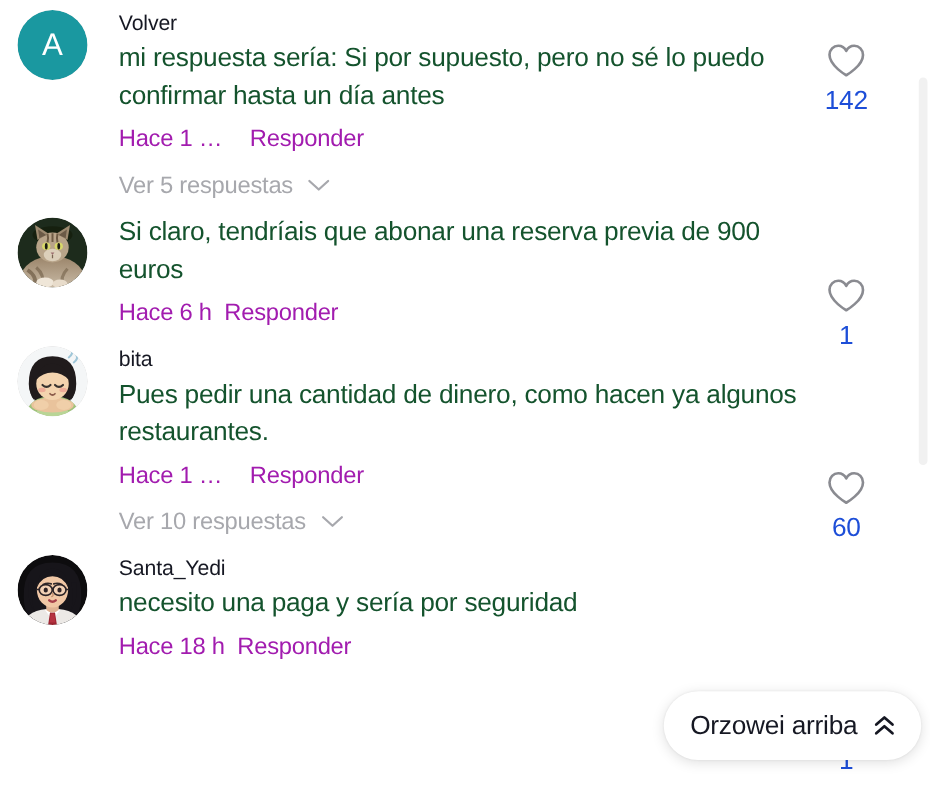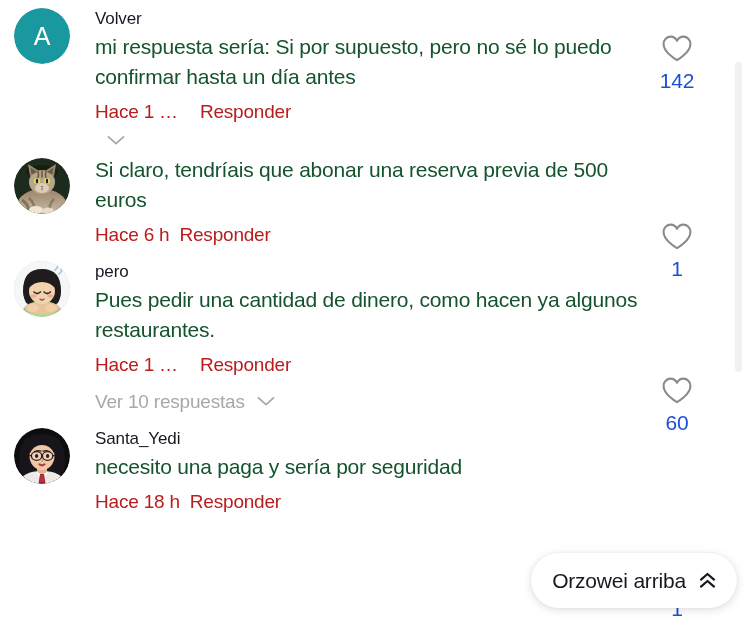--- a/index.html
+++ b/index.html
@@ -101,21 +101,21 @@
   .meta-row {
     display: flex;
     align-items: center;
     margin-top: 6px;
   }
 
   .meta-time,
   .meta-reply {
     font-size: 19px;
     line-height: 27px;
-    color: #b91c1c;
+    color: #a21caf;
     letter-spacing: -0.2px;
     white-space: nowrap;
   }
 
   .meta-reply { margin-left: 22px; }
   .meta-reply.tight { margin-left: 10px; }
 
   .view-replies {
     display: flex;
     align-items: center;
@@ -215,20 +215,21 @@
         </a>
       </div>
       <div class="comment-body">
         <div class="username">Volver</div>
         <div class="comment-text">mi respuesta sería: Si por supuesto, pero no sé lo puedo confirmar hasta un día antes</div>
         <div class="meta-row">
           <span class="meta-time">Hace 1 …</span>
           <span class="meta-reply">Responder</span>
         </div>
         <div class="view-replies">
+          <span>Ver 5 respuestas</span>
           <span class="chev-down">
             <svg width="18" height="11" viewBox="0 0 18 11" fill="none" xmlns="http://www.w3.org/2000/svg">
               <path d="M1.5 1.8L9 8.6L16.5 1.8" stroke="#a7a8ad" stroke-width="1.8" stroke-linecap="round" stroke-linejoin="round"></path>
             </svg>
           </span>
         </div>
       </div>
     </div>
 
     <div class="comment" style="padding-top:8px;">
@@ -275,21 +276,21 @@
               <ellipse cx="23" cy="23" rx="1.1" ry="2.6" fill="#1a1a12"></ellipse>
               <ellipse cx="33" cy="23" rx="1.1" ry="2.6" fill="#1a1a12"></ellipse>
 
               <path d="M26.5 28 L29.5 28 L28 30 Z" fill="#9b6e6e"></path>
               <path d="M28 30 v2.5" stroke="#7a6350" stroke-width="1" fill="none"></path>
             </g>
           </svg>
         </a>
       </div>
       <div class="comment-body">
-        <div class="comment-text">Si claro, tendríais que abonar una reserva previa de 500 euros</div>
+        <div class="comment-text">Si claro, tendríais que abonar una reserva previa de 900 euros</div>
         <div class="meta-row">
           <span class="meta-time">Hace 6 h</span>
           <span class="meta-reply tight">Responder</span>
         </div>
       </div>
     </div>
 
     <div class="comment" style="padding-top:9px;">
       <div class="avatar-wrap">
         <a class="avatar">
@@ -326,21 +327,21 @@
 
               <ellipse cx="19.5" cy="35" rx="3" ry="1.8" fill="#eb9f90" opacity="0.75"></ellipse>
               <ellipse cx="36.5" cy="35" rx="3" ry="1.8" fill="#eb9f90" opacity="0.75"></ellipse>
 
               <path d="M26 38 q2 2 4 0" stroke="#8d5d4c" stroke-width="1.4" fill="none" stroke-linecap="round"></path>
             </g>
           </svg>
         </a>
       </div>
       <div class="comment-body">
-        <div class="username">pero</div>
+        <div class="username">bita</div>
         <div class="comment-text">Pues pedir una cantidad de dinero, como hacen ya algunos restaurantes.</div>
         <div class="meta-row">
           <span class="meta-time">Hace 1 …</span>
           <span class="meta-reply">Responder</span>
         </div>
         <div class="view-replies">
           <span>Ver 10 respuestas</span>
           <span class="chev-down">
             <svg width="18" height="11" viewBox="0 0 18 11" fill="none" xmlns="http://www.w3.org/2000/svg">
               <path d="M1.5 1.8L9 8.6L16.5 1.8" stroke="#a7a8ad" stroke-width="1.8" stroke-linecap="round" stroke-linejoin="round"></path>

